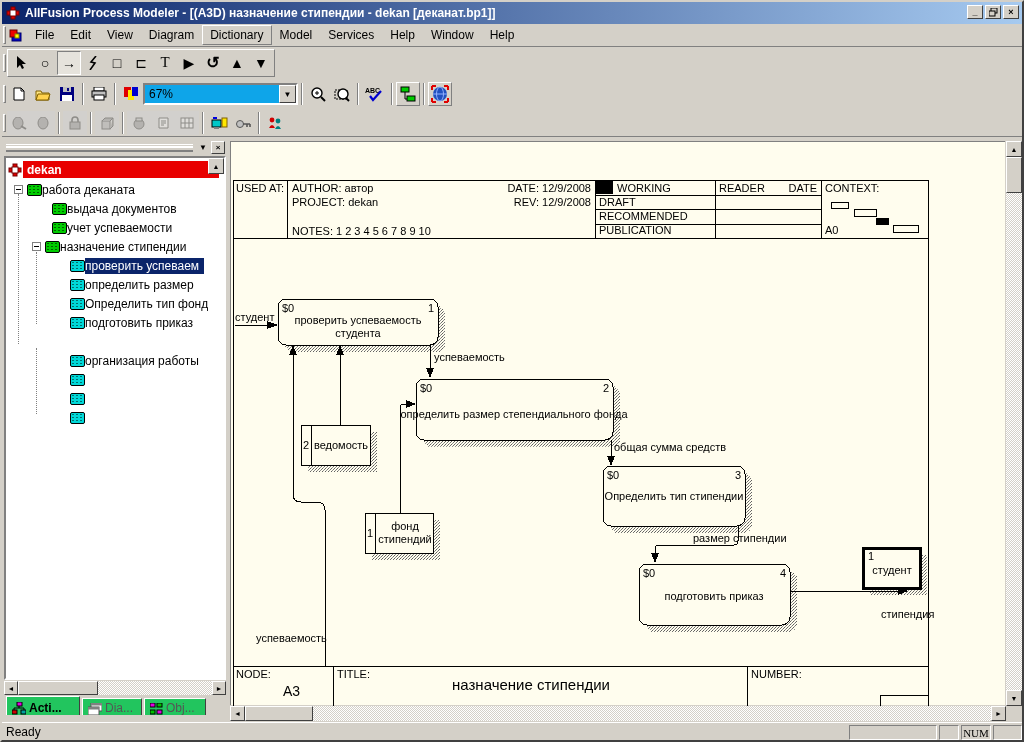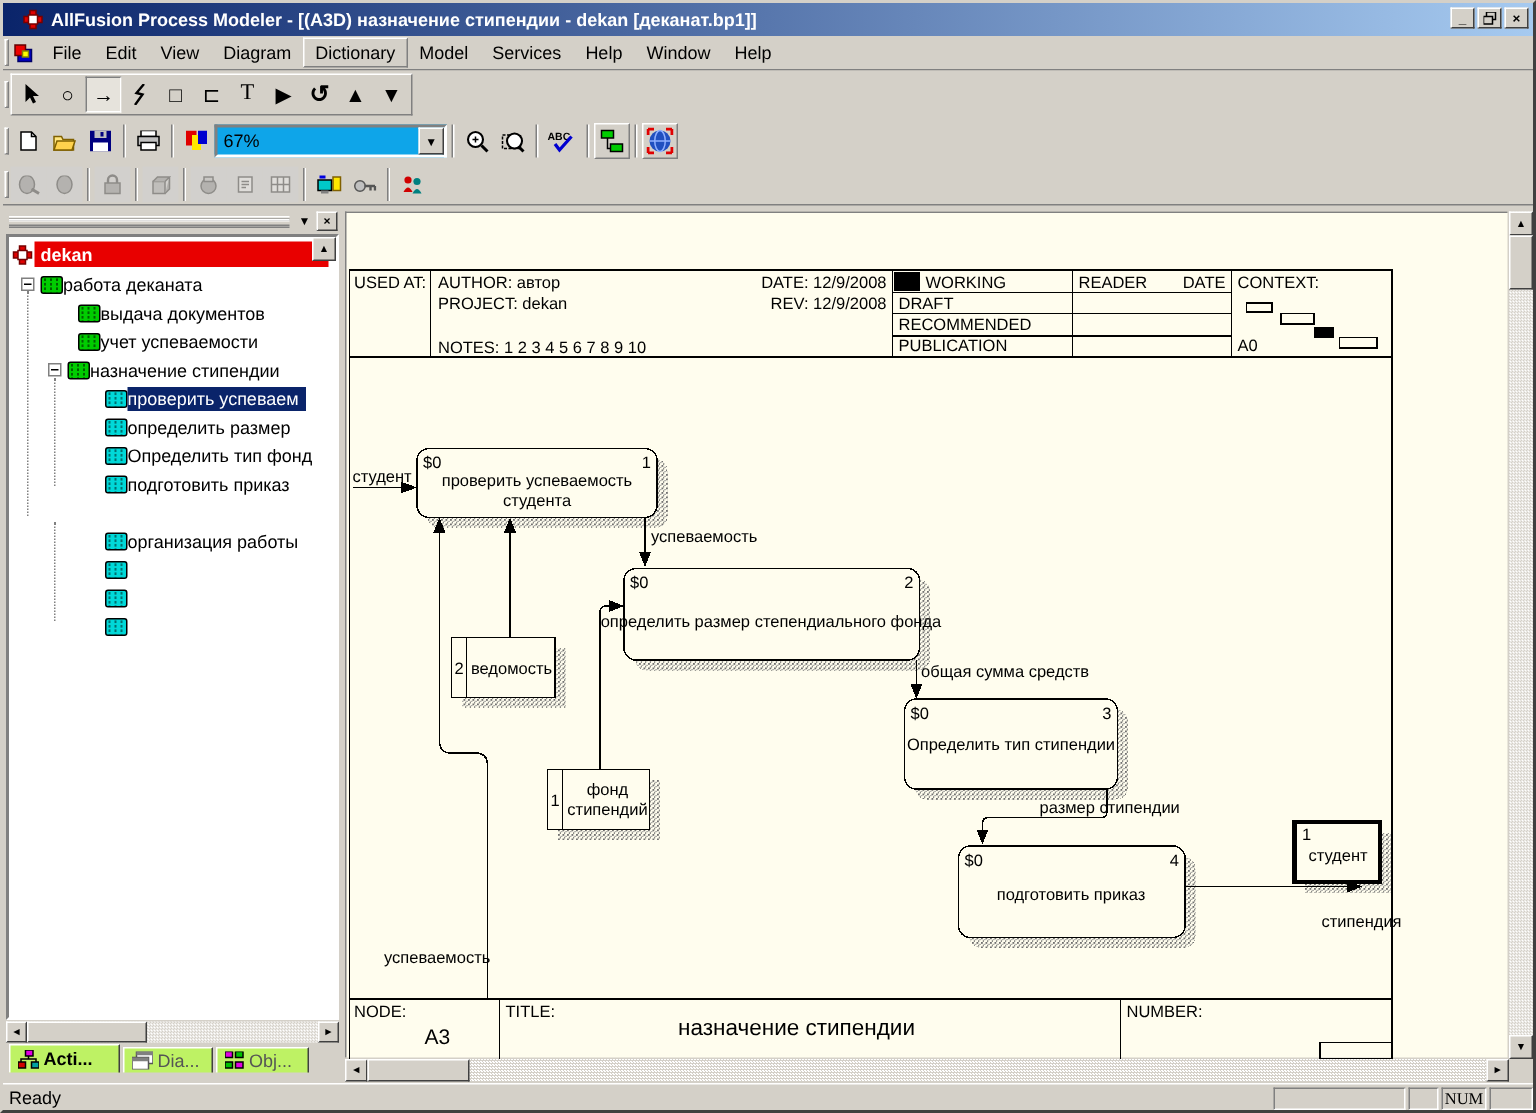--- a/index.html
+++ b/index.html
@@ -5,21 +5,21 @@
   * { margin:0; padding:0; box-sizing:border-box; }
   html,body { width:1024px; height:742px; overflow:hidden; }
   body { font-family:"Liberation Sans", sans-serif; font-size:11px; color:#000; }
   #win { position:absolute; left:0; top:0; width:1024px; height:742px;
          background:#d4d0c8; border:2px solid; border-color:#d4d0c8 #404040 #404040 #d4d0c8; }
   .abs { position:absolute; }
   .raised { border:1px solid; border-color:#fff #404040 #404040 #fff; }
   
   #titlebar { left:0; top:0; width:1020px; height:22px;
     background:linear-gradient(90deg,#0a246a,#a6caf0);
-    display:flex; align-items:center; padding-left:12px; }
+    display:flex; align-items:center; padding-left:3px; }
   #titlebar .t { color:#fff; font-weight:bold; font-size:12px; margin-left:4px; white-space:nowrap; }
   .capbtns { position:absolute; right:3px; top:3px; display:flex; gap:2px; }
   .capbtn { width:16px; height:14px; background:#d4d0c8; font-size:9px; font-weight:bold;
     display:flex; align-items:center; justify-content:center; line-height:1; }
   
   #menubar { left:0; top:22px; width:1020px; height:23px; background:#d4d0c8;
     display:flex; align-items:center; border-bottom:1px solid #808080;}
   .grip { width:3px; height:18px; margin:0 1px; border:1px solid; border-color:#fff #808080 #808080 #fff; }
   .menuitem { padding:3px 8px; font-size:12px; }
   .menuitem.pressed { border:1px solid; border-color:#fff #808080 #808080 #fff; padding:2px 7px; }
@@ -59,22 +59,22 @@
   .dotline { position:absolute; width:1px; border-left:1px dotted #808080; }
   #treescroll-up { position:absolute; right:0; top:0; width:16px; height:16px; }
   #modelrow { position:absolute; left:1px; top:3px; height:17px; display:flex; align-items:center; width:212px;}
   #modelrow .red { background:#e80000; color:#fff; font-weight:bold; font-size:12px; flex:1; height:17px;
      display:flex; align-items:center; padding-left:4px; }
   
   .sbbtn { background:#d4d0c8; border:1px solid; border-color:#fff #404040 #404040 #fff;
     display:flex; align-items:center; justify-content:center; font-size:7px; color:#000; }
   .sbtrack { background:repeating-conic-gradient(#fff 0 25%, #d4d0c8 0 50%) 0 0/2px 2px; }
   .sbthumb { background:#d4d0c8; border:1px solid; border-color:#fff #404040 #404040 #fff; }
-  .tab { position:absolute; height:19px; background:#bef264; border:1px solid; border-color:#fff #404040 #404040 #fff;
-    border-bottom:none; display:flex; align-items:center; padding:8px 5px; font-size:12px; gap:3px;}
+  .tab { position:absolute; height:19px; background:#22c55e; border:1px solid; border-color:#fff #404040 #404040 #fff;
+    border-bottom:none; display:flex; align-items:flex-end; padding:0 5px; font-size:12px; gap:3px;}
   .tab.inactive { height:17px; top:696px; color:#555; }
   
   #canvas { left:228px; top:139px; width:775px; height:564px; background:#fffdee; border-top:1px solid #808080; border-left:1px solid #808080;}
   
   #statusbar { left:0; top:720px; width:1020px; height:18px; border-top:1px solid #fff; background:#d4d0c8; padding-left:4px;
      display:flex; align-items:center; font-size:12px; }
   .spanel { position:absolute; top:723px; height:15px; border:1px solid; border-color:#808080 #fff #fff #808080;
      font-size:11px; display:flex; align-items:center; justify-content:center;font-family:Liberation Serif, serif; }
   svg text { font-family:"Liberation Sans", sans-serif; }
 </style>

